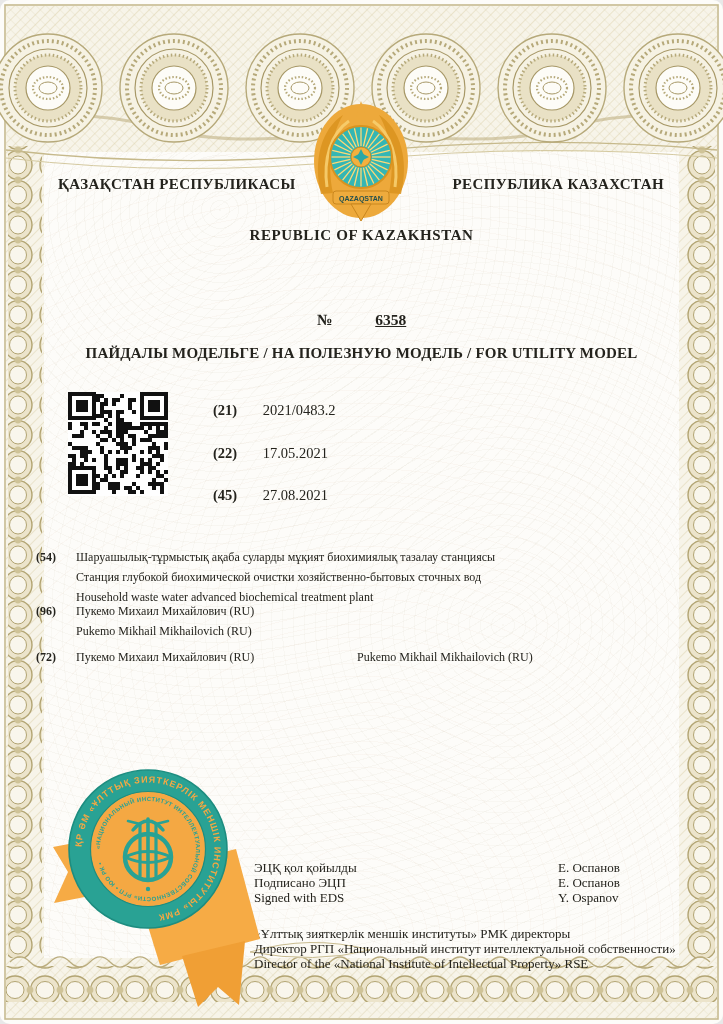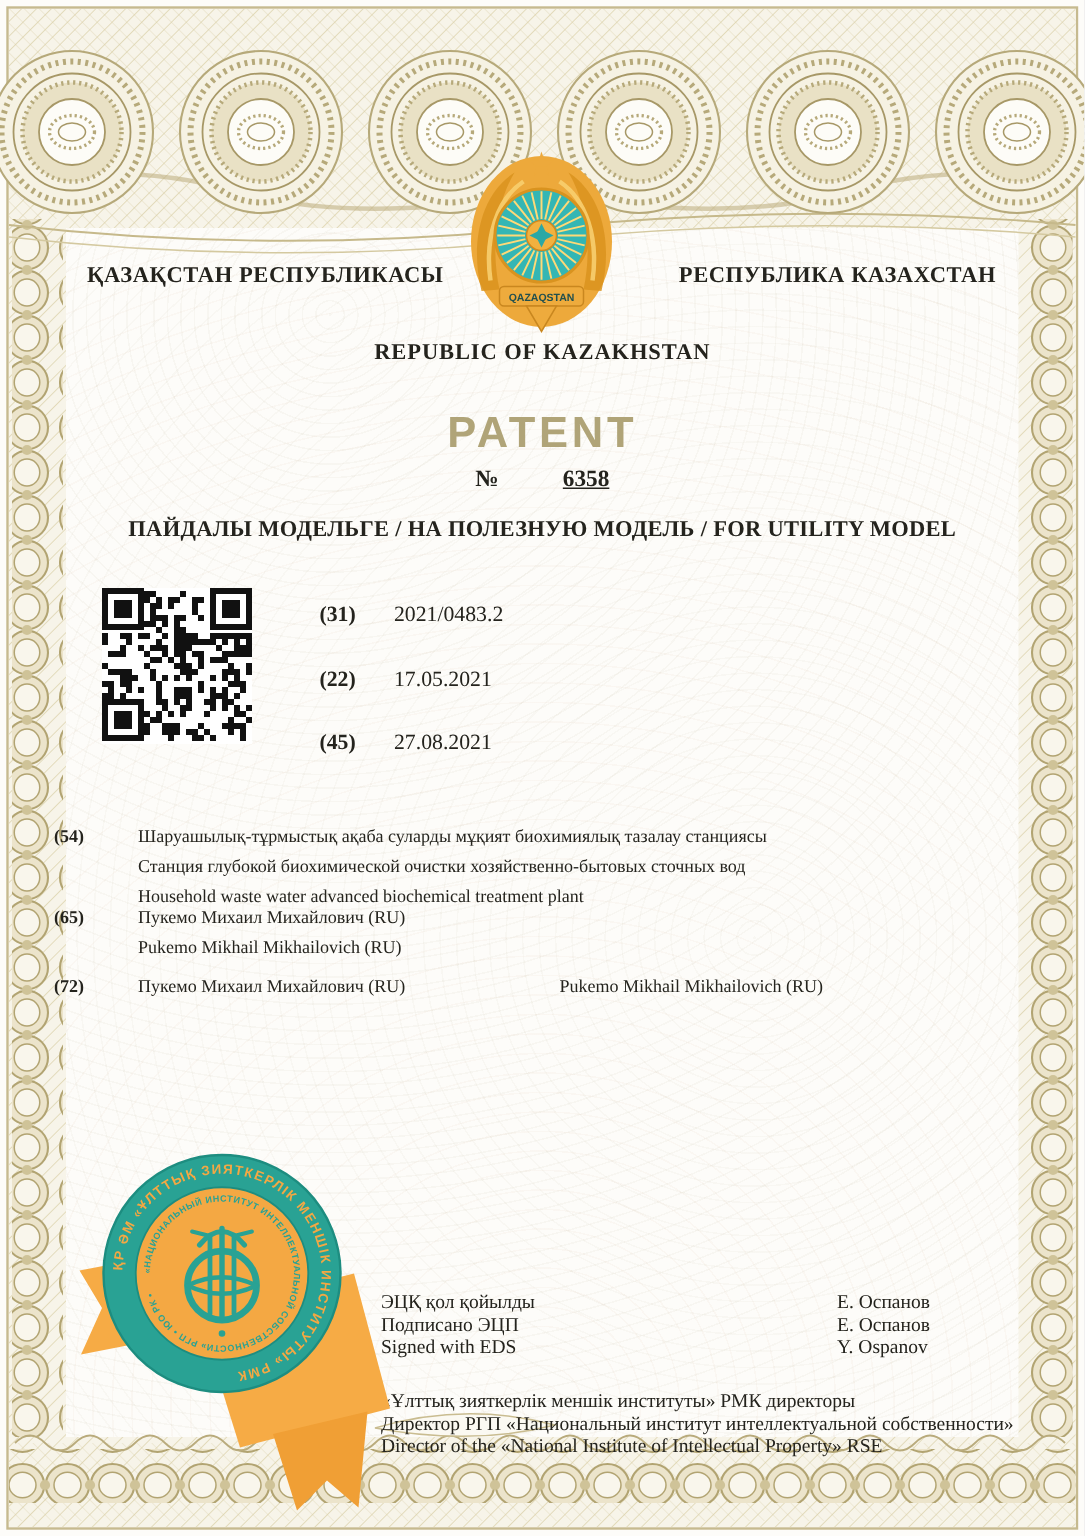--- a/index.html
+++ b/index.html
@@ -1,19 +1,19 @@
 <!DOCTYPE html>
 <html><head>
 <meta charset="utf-8">
 <style>
   html,body{margin:0;padding:0;background:#e8e8e8;}
   .page{
     position:relative;width:723px;height:1024px;margin:0 auto;
     background:#fdfcf9;overflow:hidden;
-    font-family:"Liberation Serif", serif;color:#24231d;
+    font-family:"Liberation Serif", serif;color:#24231d;border-radius:10px;
   }
   
   .page::before{
     content:"";position:absolute;inset:40px;z-index:0;
     background:
       repeating-radial-gradient(circle at 28% 18%, rgba(178,168,136,.07) 0 1px, transparent 1px 9px),
       repeating-radial-gradient(circle at 72% 62%, rgba(178,168,136,.06) 0 1px, transparent 1px 11px),
       repeating-radial-gradient(circle at 50% 95%, rgba(200,150,110,.05) 0 1px, transparent 1px 13px);
   }
   svg.border-decor{position:absolute;inset:0;z-index:1;}
@@ -25,21 +25,21 @@
   .patent-word{font-family:"Liberation Sans",sans-serif;font-weight:bold;font-size:29px;
     line-height:26px;letter-spacing:2.5px;}
   .num-line{font-weight:bold;font-size:15.5px;}
   .num-line .num{text-decoration:underline;margin-left:39px;}
   .type-line{font-weight:bold;font-size:15px;letter-spacing:.2px;}
   .field{left:213px;font-size:14.5px;white-space:nowrap;}
   .field .code{font-weight:bold;display:inline-block;width:34px;}
   .field .val{margin-left:12px;}
   .sec{left:36px;width:630px;font-size:12px;line-height:20px;}
   .sec .code{position:absolute;left:0;top:0;font-weight:bold;}
-  .sec .body{margin-left:56px;position:relative;}
+  .sec .body{margin-left:40px;position:relative;}
   .sec .rcol{position:absolute;left:281px;top:0;white-space:nowrap;}
   .small{font-size:13px;line-height:15.2px;}
   .sig-labels{left:254px;top:860px;}
   .sig-names{left:558px;top:860px;}
   .director{left:254px;top:926px;width:440px;}
   .qr-wrap{left:68px;top:392px;width:100px;height:104px;}
   .arms-wrap{left:311px;top:99px;width:100px;height:130px;z-index:3;}
   .seal-wrap{left:40px;top:753px;width:230px;height:262px;z-index:4;}
   .nowrap{white-space:nowrap;}
 </style>
@@ -111,21 +111,20 @@
     <path d="M250,952 q 60,-18 120,-2 q -55,14 -120,2 z" fill="#fbf9f2" stroke="#c9bc90" stroke-width="1"></path>
   </svg>
 
   <div class="content">
 
     <div class="abs hdr" style="left:58px;top:176px">ҚАЗАҚСТАН РЕСПУБЛИКАСЫ</div>
     <div class="abs hdr" style="right:59px;top:176px">РЕСПУБЛИКА КАЗАХСТАН</div>
 
     <div class="abs center rep-en" style="top:227px">REPUBLIC OF KAZAKHSTAN</div>
 
-    <div class="abs center patent-word" style="top:276px;color:#b0a478">PATENT</div>
 
     <div class="abs center num-line" style="top:311px">
       <span>№</span>
       <span class="num">6358</span>
     </div>
 
     <div class="abs center type-line" style="top:345px">ПАЙДАЛЫ МОДЕЛЬГЕ / НА ПОЛЕЗНУЮ МОДЕЛЬ / FOR UTILITY MODEL</div>
 
     <div class="abs qr-wrap">
       <svg width="100" height="104" viewBox="0 0 100 104">
@@ -346,21 +345,21 @@
             <rect x="44" y="98" width="4" height="4"></rect>
             <rect x="60" y="98" width="4" height="4"></rect>
             <rect x="64" y="98" width="4" height="4"></rect>
             <rect x="72" y="98" width="4" height="4"></rect>
             <rect x="92" y="98" width="4" height="4"></rect>
           </g>
       </svg>
     </div>
 
     <div class="abs field" style="top:402px">
-      <span class="code">(31)</span>
+      <span class="code">(21)</span>
       <span class="val">2021/0483.2</span>
     </div>
     <div class="abs field" style="top:445px">
       <span class="code">(22)</span>
       <span class="val">17.05.2021</span>
     </div>
     <div class="abs field" style="top:487px">
       <span class="code">(45)</span>
       <span class="val">27.08.2021</span>
     </div>
@@ -368,21 +367,21 @@
     <div class="abs sec" style="top:547px">
       <span class="code">(54)</span>
       <div class="body">
         <div>Шаруашылық-тұрмыстық ақаба суларды мұқият биохимиялық тазалау станциясы</div>
         <div>Станция глубокой биохимической очистки хозяйственно-бытовых сточных вод</div>
         <div>Household waste water advanced biochemical treatment plant</div>
       </div>
     </div>
 
     <div class="abs sec" style="top:601px">
-      <span class="code">(65)</span>
+      <span class="code">(96)</span>
       <div class="body">
         <div>Пукемо Михаил Михайлович (RU)</div>
         <div>Pukemo Mikhail Mikhailovich (RU)</div>
       </div>
     </div>
 
     <div class="abs sec" style="top:647px">
       <span class="code">(72)</span>
       <div class="body nowrap">
         <span>Пукемо Михаил Михайлович (RU)</span>

